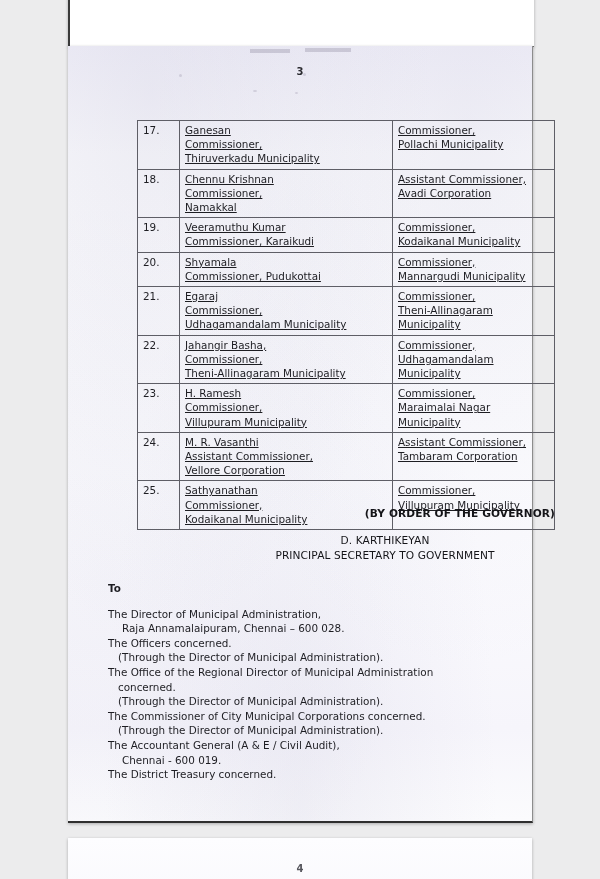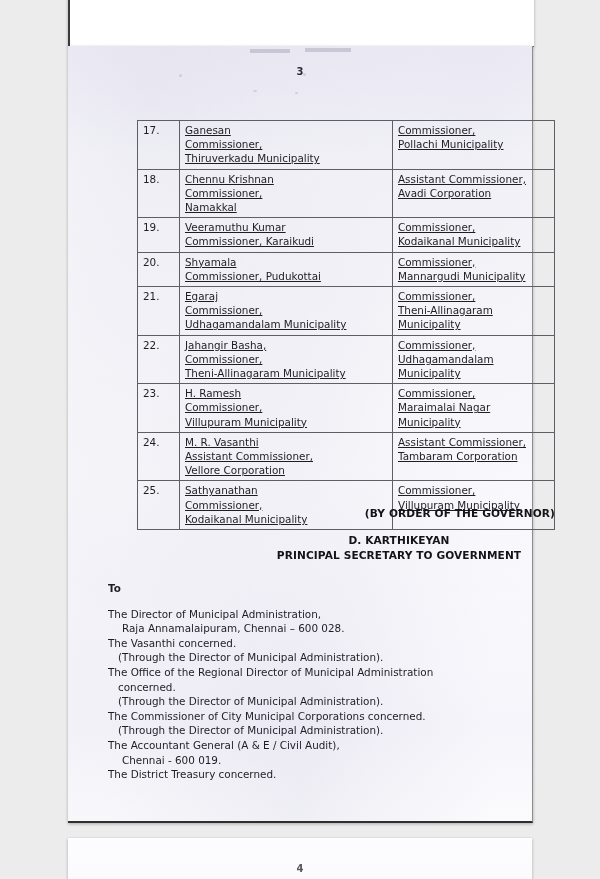--- a/index.html
+++ b/index.html
@@ -148,25 +148,25 @@
     width: 487px;
     text-align: right;
     font-size: 10.6px;
     font-weight: bold;
     color: #141418;
     letter-spacing: .1px;
   }
   .signature-block {
     position: absolute;
     top: 487px;
-    left: 184px;
+    left: 170px;
     width: 294px;
     text-align: center;
     font-size: 10.6px;
-    font-weight: bold;
+    font-weight: normal;
     color: #141418;
     line-height: 15px;
     letter-spacing: .1px;
   }
 
   
   .dist {
     position: absolute;
     top: 535px;
     left: 40px;
@@ -324,21 +324,21 @@
       <div class="signature-block">
         <div>D. KARTHIKEYAN</div>
         <div>PRINCIPAL SECRETARY TO GOVERNMENT</div>
       </div>
 
       <div class="dist">
         <span class="to-label">To</span>
         <div>
             <span class="dl">The Director of Municipal Administration,</span>
             <span class="dl indent-1">Raja Annamalaipuram, Chennai – 600 028.</span>
-            <span class="dl">The Vasanthi concerned.</span>
+            <span class="dl">The Officers concerned.</span>
             <span class="dl indent-2">(Through the Director of Municipal Administration).</span>
             <span class="dl">The Office of the Regional Director of Municipal Administration</span>
             <span class="dl indent-2">concerned.</span>
             <span class="dl indent-2">(Through the Director of Municipal Administration).</span>
             <span class="dl">The Commissioner of City Municipal Corporations concerned.</span>
             <span class="dl indent-2">(Through the Director of Municipal Administration).</span>
             <span class="dl">The Accountant General (A &amp; E / Civil Audit),</span>
             <span class="dl indent-1">Chennai - 600 019.</span>
             <span class="dl">The District Treasury concerned.</span>
           </div>

